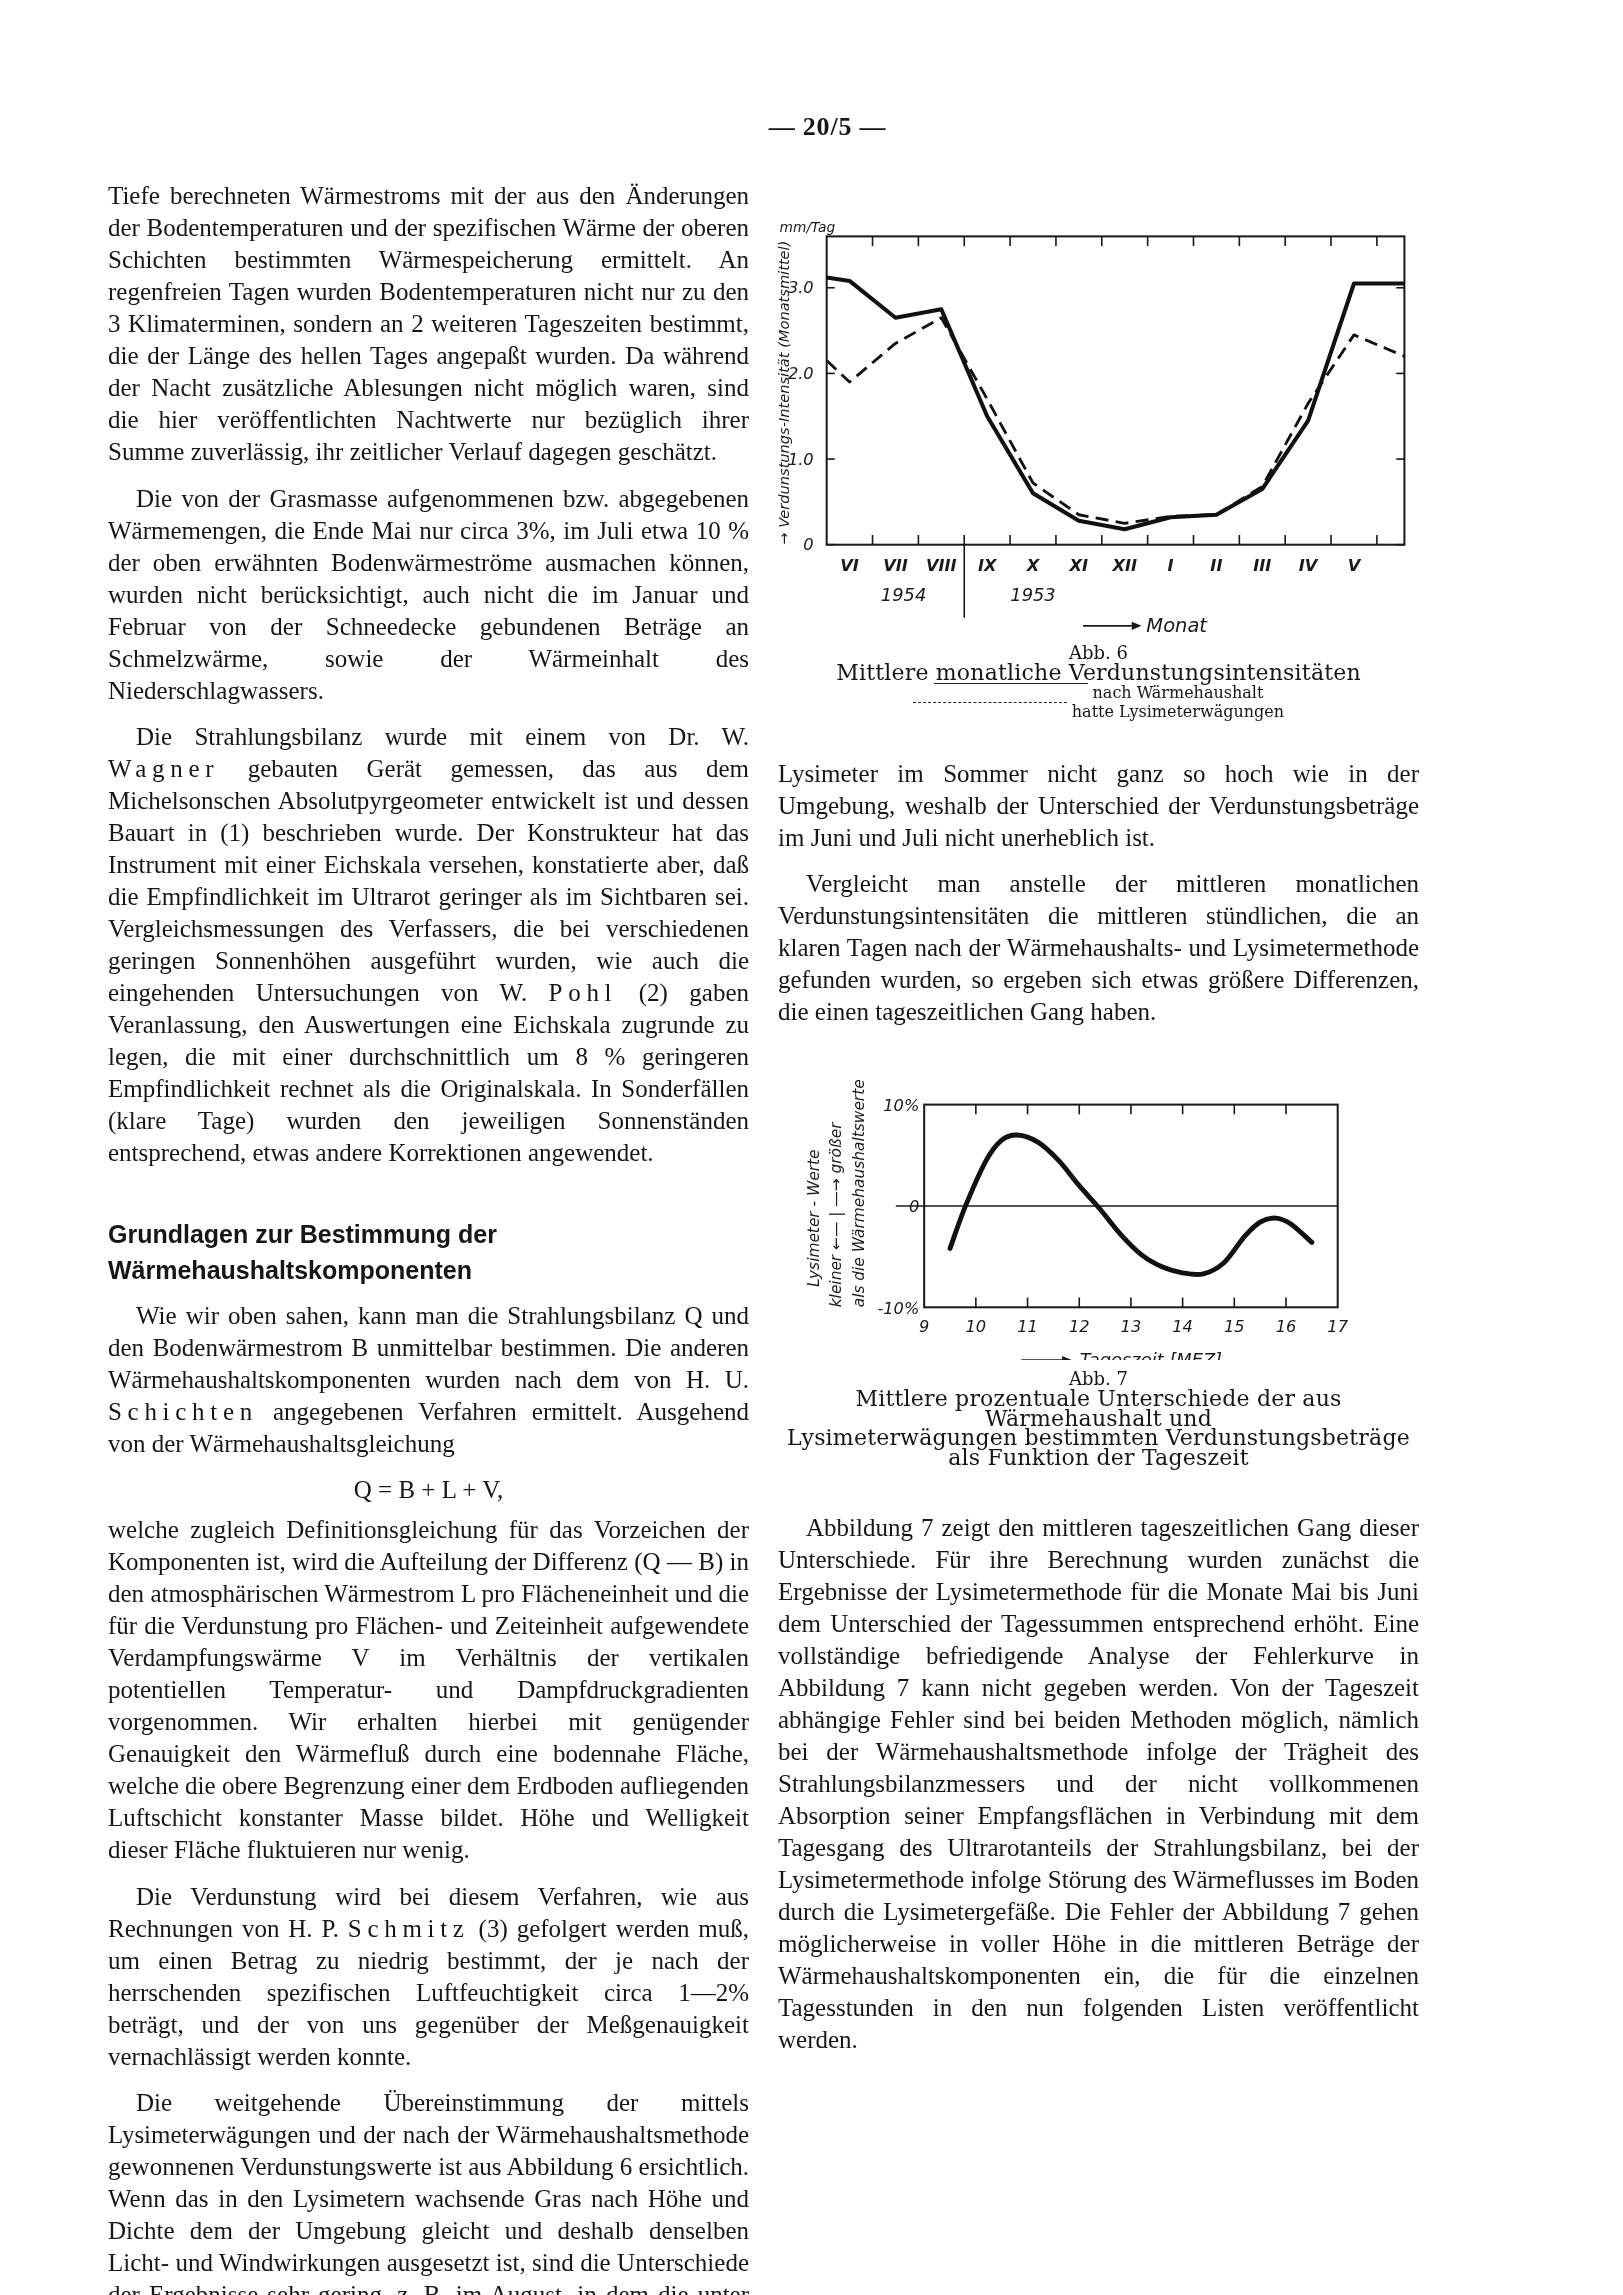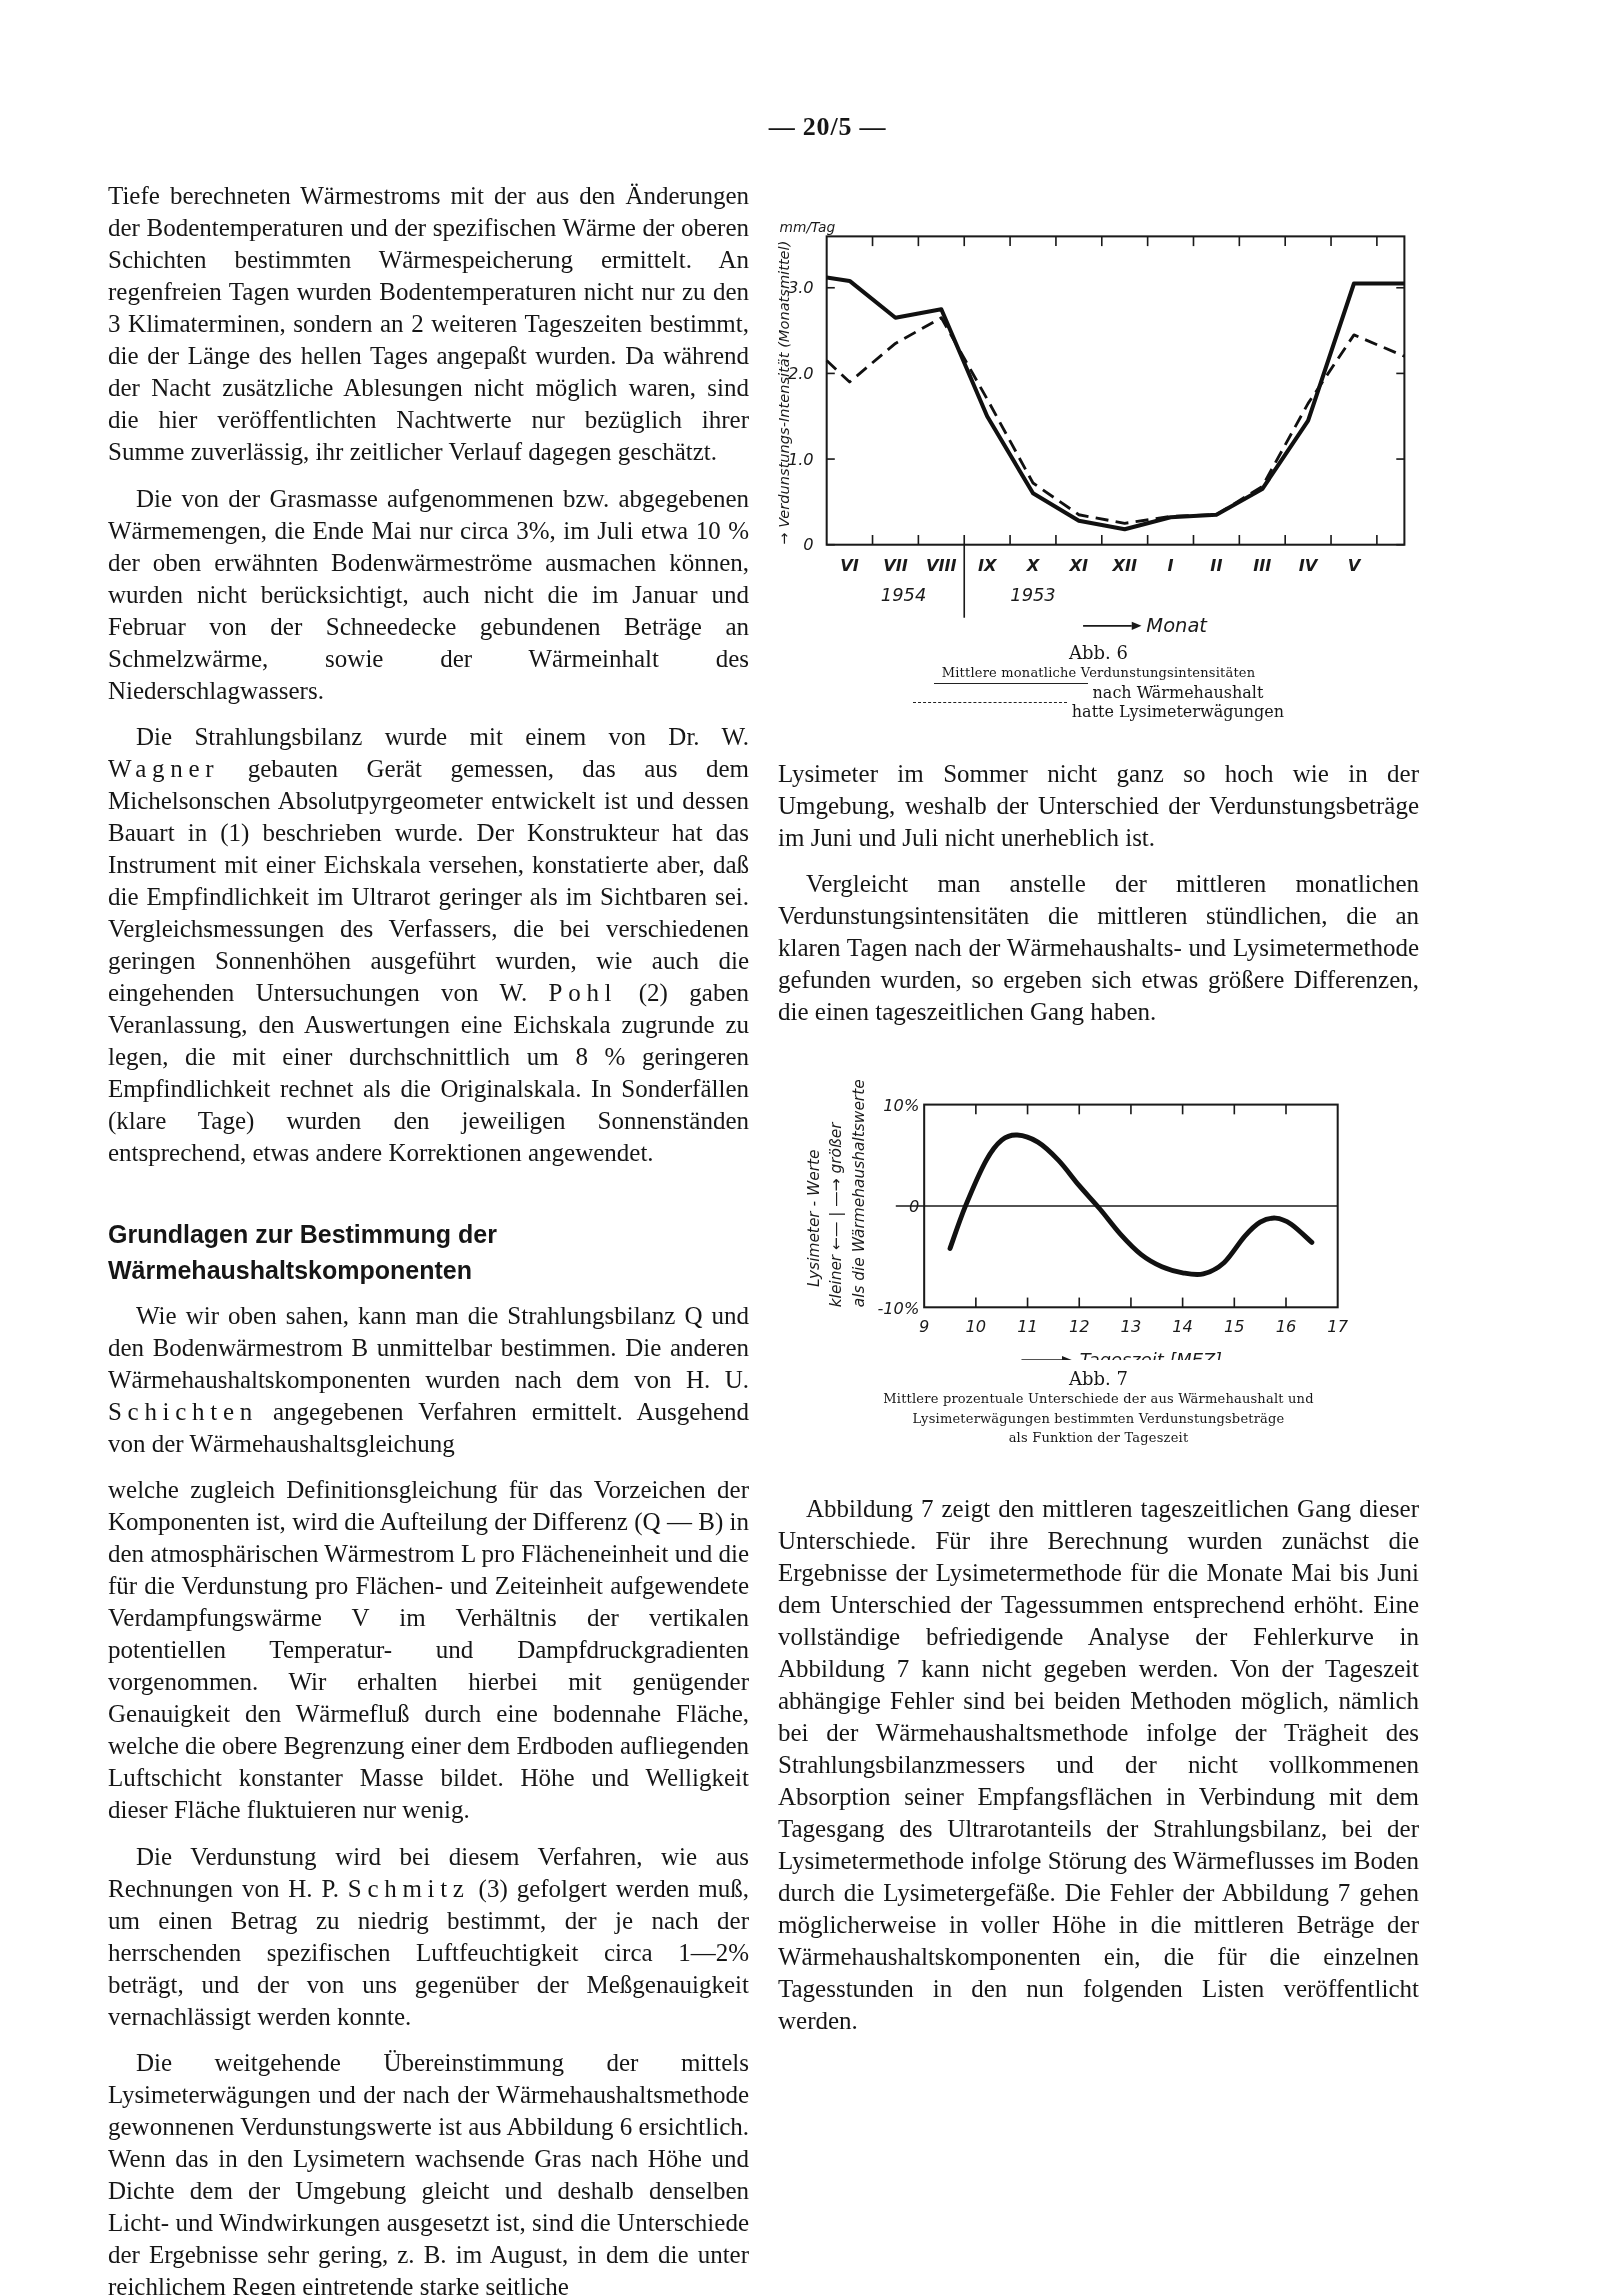--- a/index.html
+++ b/index.html
@@ -10,39 +10,40 @@
   .col { position: absolute; top: 180px; width: 641px; font-size: 25px; line-height: 32px; text-align: justify; hyphens: none; }
   .col-left { left: 108px; }
   .col-right { left: 778px; }
   .col p { margin: 0 0 14.6px 0; text-indent: 0; }
   .col p.ind { text-indent: 28px; }
   .spaced { letter-spacing: 5.7px; }
   h2.section { font-size: 25px; font-weight: bold; margin: 47px 0 11.4px 0; line-height: 36px; text-align: left; font-family: "Liberation Sans", "DejaVu Sans", sans-serif; font-stretch: condensed; }
   .equation { text-align: center; margin: 6.5px 0 8px 0; }
   .figure { position: relative; margin: 0; }
   .fig-label { text-align: center; font-size: 18px; line-height: 21px; font-family: "DejaVu Serif", serif; }
-  .fig-caption { text-align: center; font-size: 13px; line-height: 19.5px; font-family: "DejaVu Serif", serif; letter-spacing: 0.2px; }
+  .fig-caption { text-align: center; font-size: 22px; line-height: 19.5px; font-family: "DejaVu Serif", serif; letter-spacing: 0.2px; }
   .legend-row { display: flex; justify-content: center; align-items: flex-start; font-size: 16px; line-height: 19.5px; font-family: "DejaVu Serif", serif; }
   .legend-line { width: 154px; height: 0; border-top: 1.6px solid #222; margin-right: 4.9px; }
   .legend-line.dashed { border-top: 1.6px dashed #222; }
   svg text { font-family: "DejaVu Sans", sans-serif; font-style: italic; fill: #1a1a1a; }
 </style>
 </head>
 <body>
 
 <div class="page-number">— 20/5 —</div>
 
 <div class="col col-left">
   <p>Tiefe berechneten Wärmestroms mit der aus den Änderungen der Bodentemperaturen und der spezifischen Wärme der oberen Schichten bestimmten Wärmespeicherung ermittelt. An regenfreien Tagen wurden Bodentemperaturen nicht nur zu den 3 Klimaterminen, sondern an 2 weiteren Tageszeiten bestimmt, die der Länge des hellen Tages angepaßt wurden. Da während der Nacht zusätzliche Ablesungen nicht möglich waren, sind die hier veröffentlichten Nachtwerte nur bezüglich ihrer Summe zuverlässig, ihr zeitlicher Verlauf dagegen geschätzt.</p>
   <p class="ind">Die von der Grasmasse aufgenommenen bzw. abgegebenen Wärmemengen, die Ende Mai nur circa 3%, im Juli etwa 10 % der oben erwähnten Bodenwärmeströme ausmachen können, wurden nicht berücksichtigt, auch nicht die im Januar und Februar von der Schneedecke gebundenen Beträge an Schmelzwärme, sowie der Wärmeinhalt des Niederschlagwassers.</p>
   <p class="ind"><span>Die Strahlungsbilanz wurde mit einem von Dr. W. </span><span class="spaced">Wagner</span><span> gebauten Gerät gemessen, das aus dem Michelsonschen Absolutpyrgeometer entwickelt ist und dessen Bauart in (1) beschrieben wurde. Der Konstrukteur hat das Instrument mit einer Eichskala versehen, konstatierte aber, daß die Empfindlichkeit im Ultrarot geringer als im Sichtbaren sei. Vergleichsmessungen des Verfassers, die bei verschiedenen geringen Sonnenhöhen ausgeführt wurden, wie auch die eingehenden Untersuchungen von W. </span><span class="spaced">Pohl</span><span> (2) gaben Veranlassung, den Auswertungen eine Eichskala zugrunde zu legen, die mit einer durchschnittlich um 8 % geringeren Empfindlichkeit rechnet als die Originalskala. In Sonderfällen (klare Tage) wurden den jeweiligen Sonnenständen entsprechend, etwas andere Korrektionen angewendet.</span></p>
 
   <h2 class="section">Grundlagen zur Bestimmung der Wärmehaushaltskomponenten</h2>
 
   <p class="ind"><span>Wie wir oben sahen, kann man die Strahlungsbilanz Q und den Bodenwärmestrom B unmittelbar bestimmen. Die anderen Wärmehaushaltskomponenten wurden nach dem von H. U. </span><span class="spaced">Schichten</span><span> angegebenen Verfahren ermittelt. Ausgehend von der Wärmehaushaltsgleichung</span></p>
+  <div class="equation">Q = B + L + V,</div>
   <p>welche zugleich Definitionsgleichung für das Vorzeichen der Komponenten ist, wird die Aufteilung der Differenz (Q — B) in den atmosphärischen Wärmestrom L pro Flächeneinheit und die für die Verdunstung pro Flächen- und Zeiteinheit aufgewendete Verdampfungswärme V im Verhältnis der vertikalen potentiellen Temperatur- und Dampfdruckgradienten vorgenommen. Wir erhalten hierbei mit genügender Genauigkeit den Wärmefluß durch eine bodennahe Fläche, welche die obere Begrenzung einer dem Erdboden aufliegenden Luftschicht konstanter Masse bildet. Höhe und Welligkeit dieser Fläche fluktuieren nur wenig.</p>
   <p class="ind"><span>Die Verdunstung wird bei diesem Verfahren, wie aus Rechnungen von H. P. </span><span class="spaced">Schmitz</span><span> (3) gefolgert werden muß, um einen Betrag zu niedrig bestimmt, der je nach der herrschenden spezifischen Luftfeuchtigkeit circa 1—2% beträgt, und der von uns gegenüber der Meßgenauigkeit vernachlässigt werden konnte.</span></p>
   <p class="ind">Die weitgehende Übereinstimmung der mittels Lysimeterwägungen und der nach der Wärmehaushaltsmethode gewonnenen Verdunstungswerte ist aus Abbildung 6 ersichtlich. Wenn das in den Lysimetern wachsende Gras nach Höhe und Dichte dem der Umgebung gleicht und deshalb denselben Licht- und Windwirkungen ausgesetzt ist, sind die Unterschiede der Ergebnisse sehr gering, z. B. im August, in dem die unter reichlichem Regen eintretende starke seitliche</p>
 </div>
 
 <div class="col col-right">
 
   <div class="figure" style="margin-top:32px;">
     <svg id="chart6" width="641" height="422" viewBox="0 0 790 520" style="font-size:30.5px">
         <rect x="60" y="30" width="712" height="380" fill="none" stroke="#1a1a1a" stroke-width="2.5"></rect>

